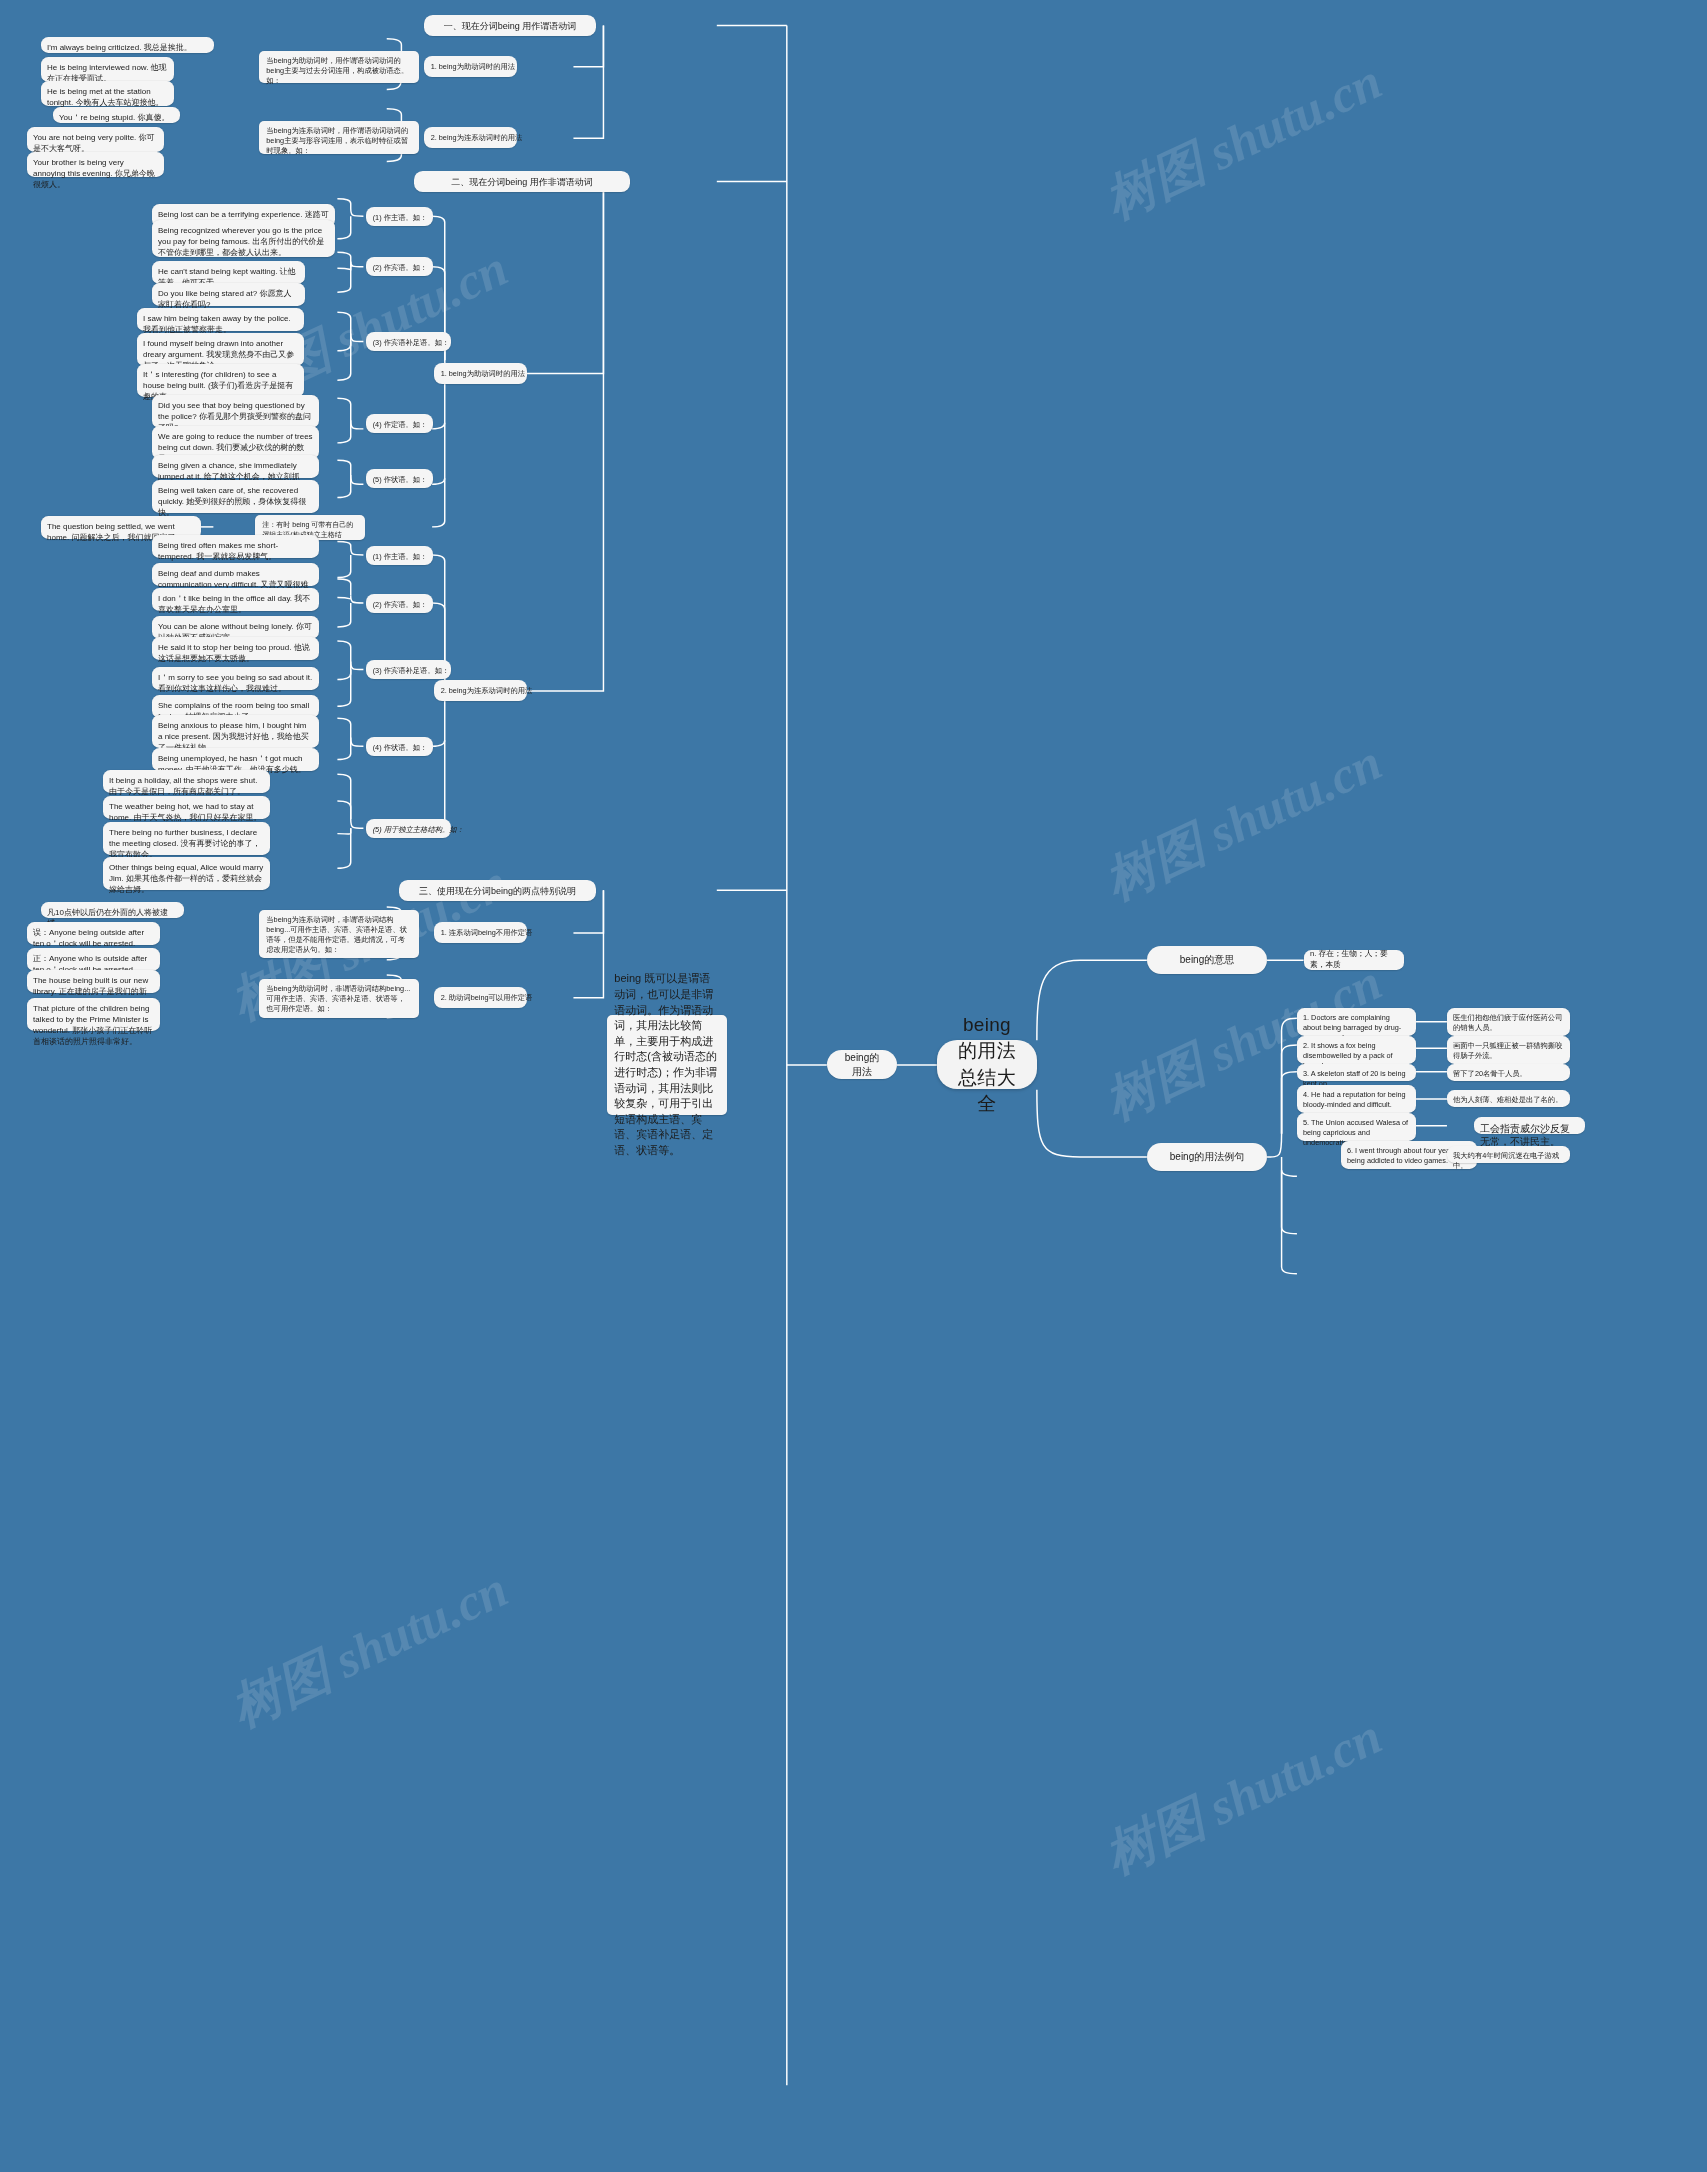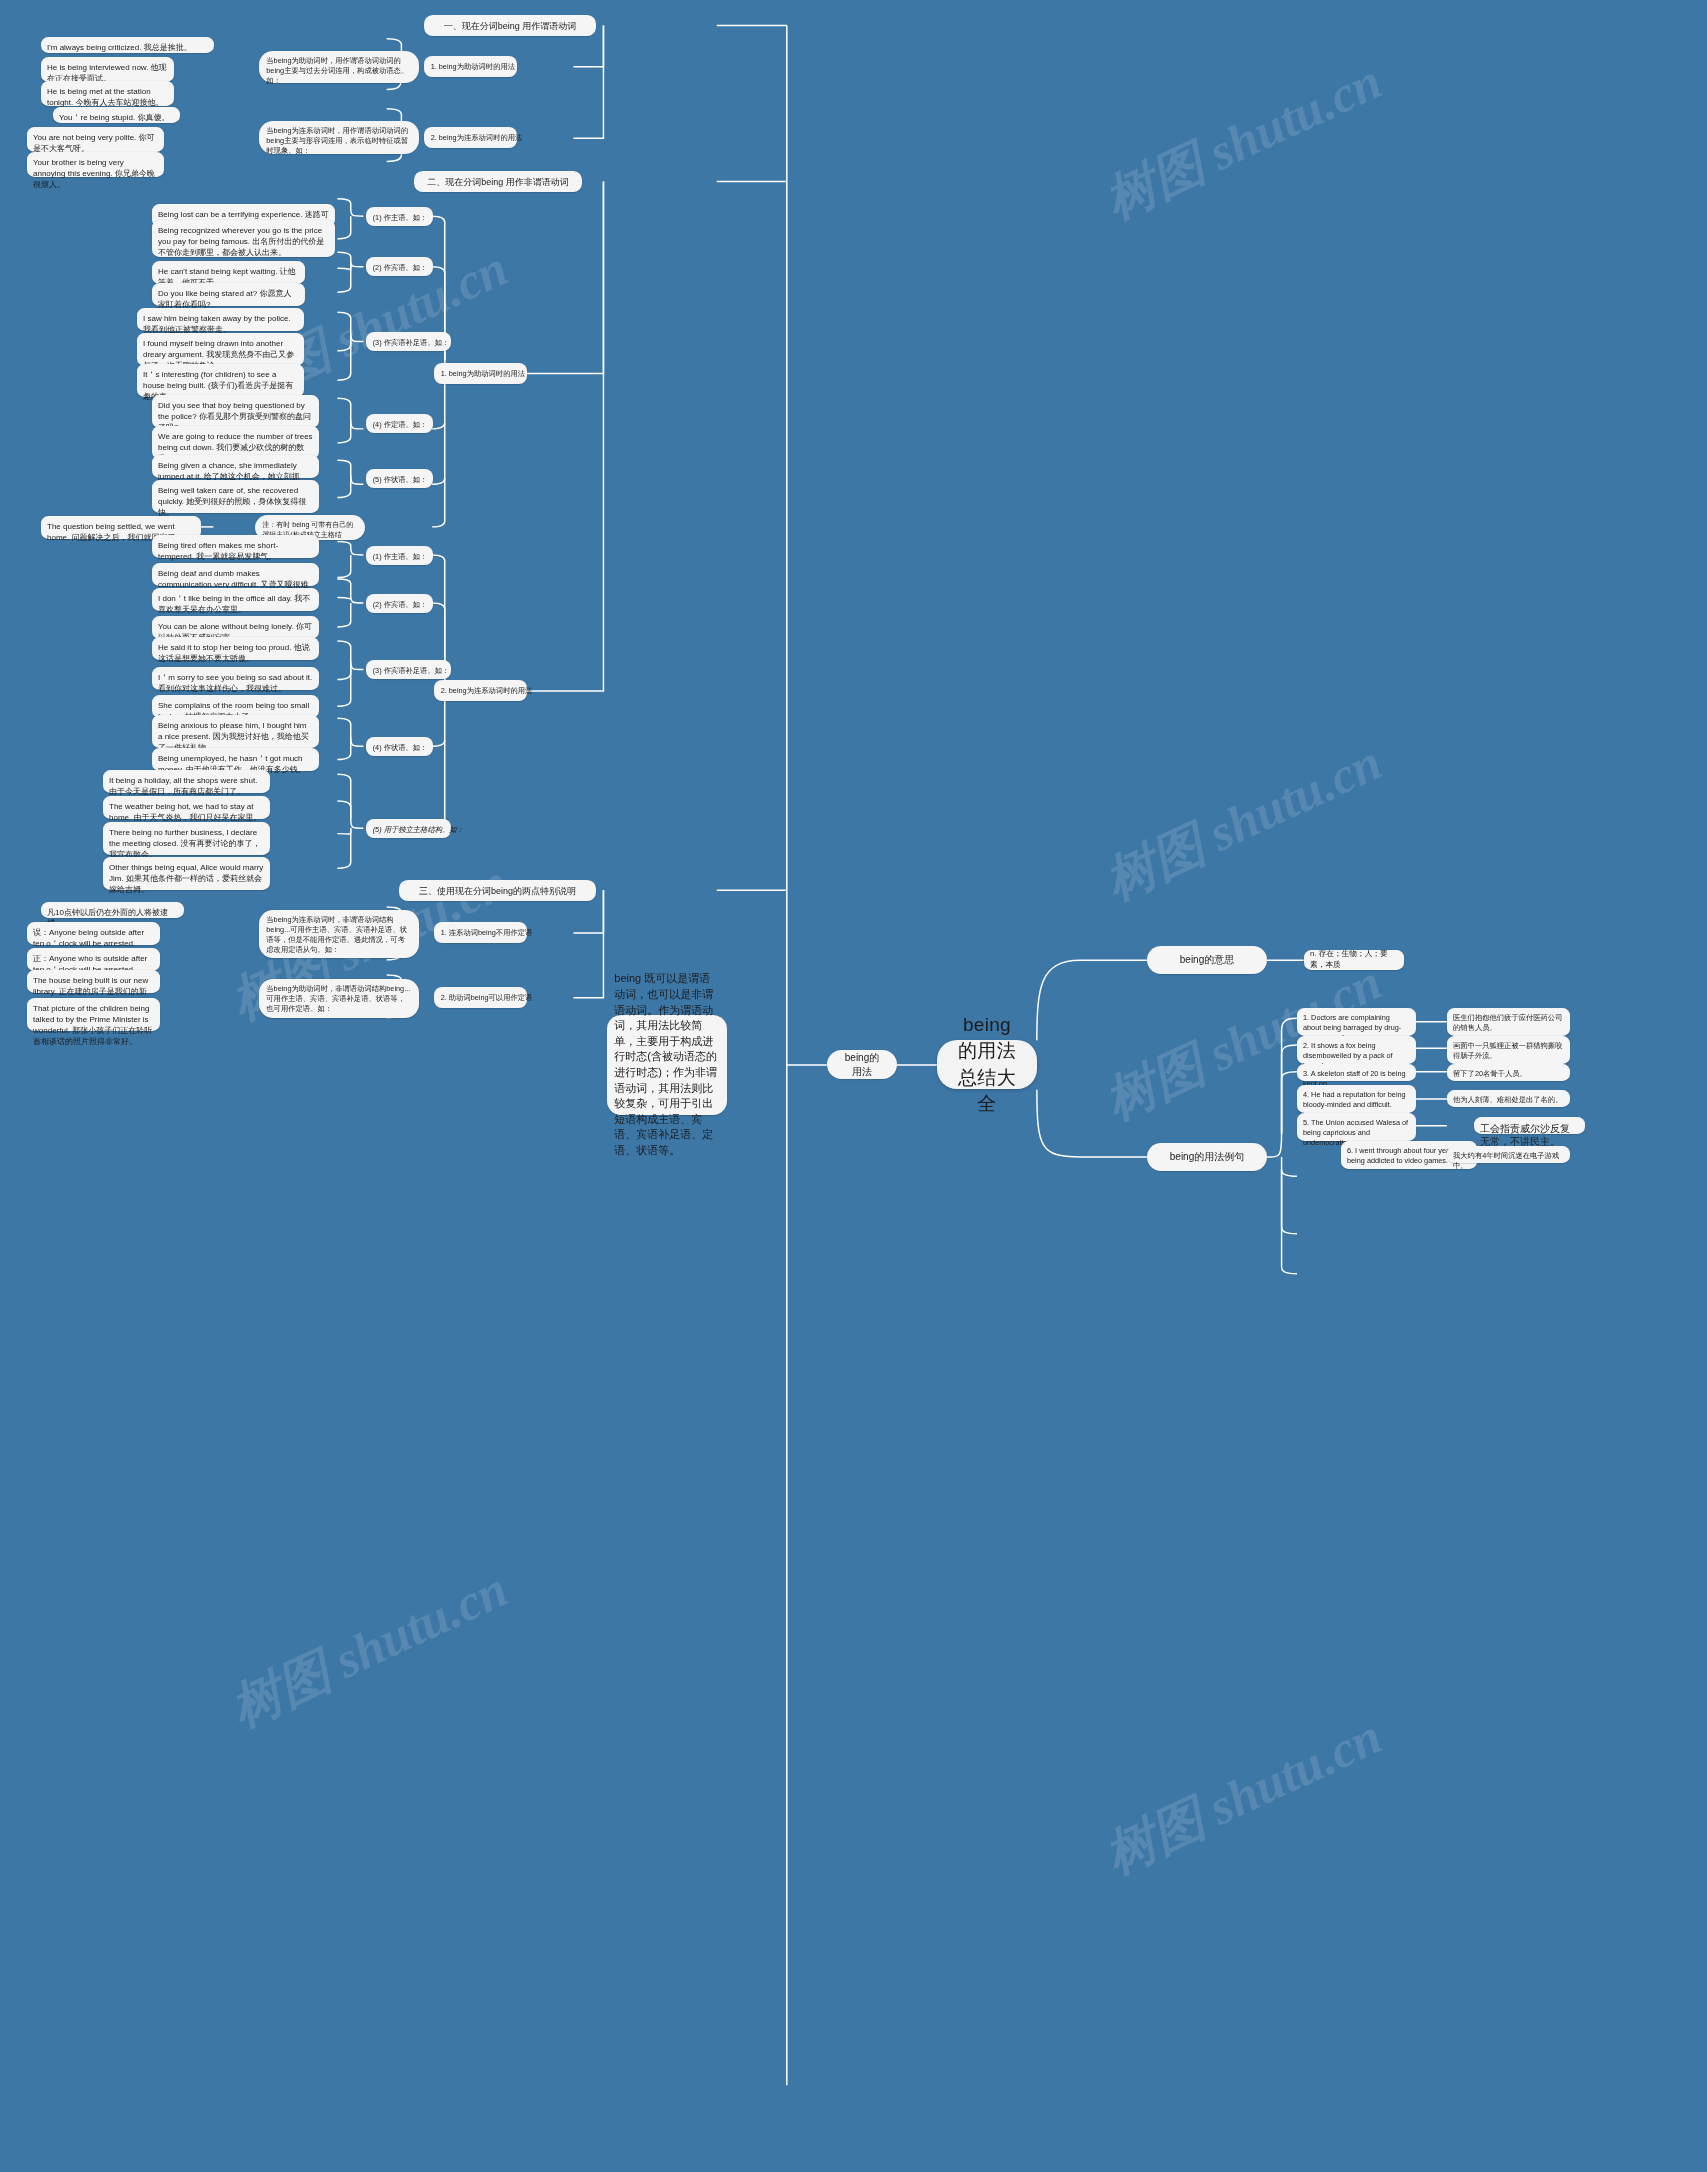--- a/index.html
+++ b/index.html
@@ -50,21 +50,21 @@
     letter-spacing:0.3px;
     box-shadow:0 1.3px 3.3px rgba(0,0,0,.22);
   }
   .lvl1{
     border-radius:17.3px;
     font-size:12.7px;
     padding:7.3px 13.3px;
     text-align:center;
   }
   .lvl2{
-    border-radius:14px;
+    border-radius:5px;
     font-size:9px;
     padding:5.3px 7.3px;
   }
   .lvl3{
     border-radius:8px;
     font-size:8.3px;
     padding:4.7px 6.7px;
   }
   .leaf{
     border-radius:7.3px;
@@ -253,21 +253,21 @@
   <div class="node leaf" style="left:1474px;top:1117px;width:111px;height:17.3px;font-size:10px;">
     <span>工会指责威尔沙反复无常，不讲民主。</span></div>
 
   <div class="node leaf" style="left:1297px;top:1141px;width:136px;height:28px;font-size:7.3px;margin-left:44px;">
     <span>6. I went through about four years of being addicted to video games.</span></div>
   <div class="node leaf" style="left:1447px;top:1146px;width:123px;height:17.3px;font-size:7.3px;">
     <span>我大约有4年时间沉迷在电子游戏中。</span></div>
 
   <div class="node sec-head" style="left:424px;top:14.7px;width:172px;height:21.3px;">
     <span>一、现在分词being 用作谓语动词</span></div>
-  <div class="node sec-head" style="left:414px;top:171px;width:168px;height:21.3px;">
+  <div class="node sec-head" style="left:414px;top:171px;width:216px;height:21.3px;">
     <span>二、现在分词being 用作非谓语动词</span></div>
   <div class="node sec-head" style="left:399px;top:880px;width:197px;height:21.3px;">
     <span>三、使用现在分词being的两点特别说明</span></div>
 
   <div class="node lvl3" style="left:424px;top:56px;width:93px;height:21.3px;" class2="">
     <span style="white-space:nowrap;font-size:7.3px;">1. being为助动词时的用法</span></div>
   <div class="node lvl2" style="left:259px;top:51px;width:160px;height:32px;font-size:7.3px;">
     <span>当being为助动词时，用作谓语动词动词的being主要与过去分词连用，构成被动语态。如：</span></div>
   <div class="node leaf" style="left:41px;top:37px;width:173px;height:16px;">
     <span>I'm always being criticized. 我总是挨批。</span></div>

